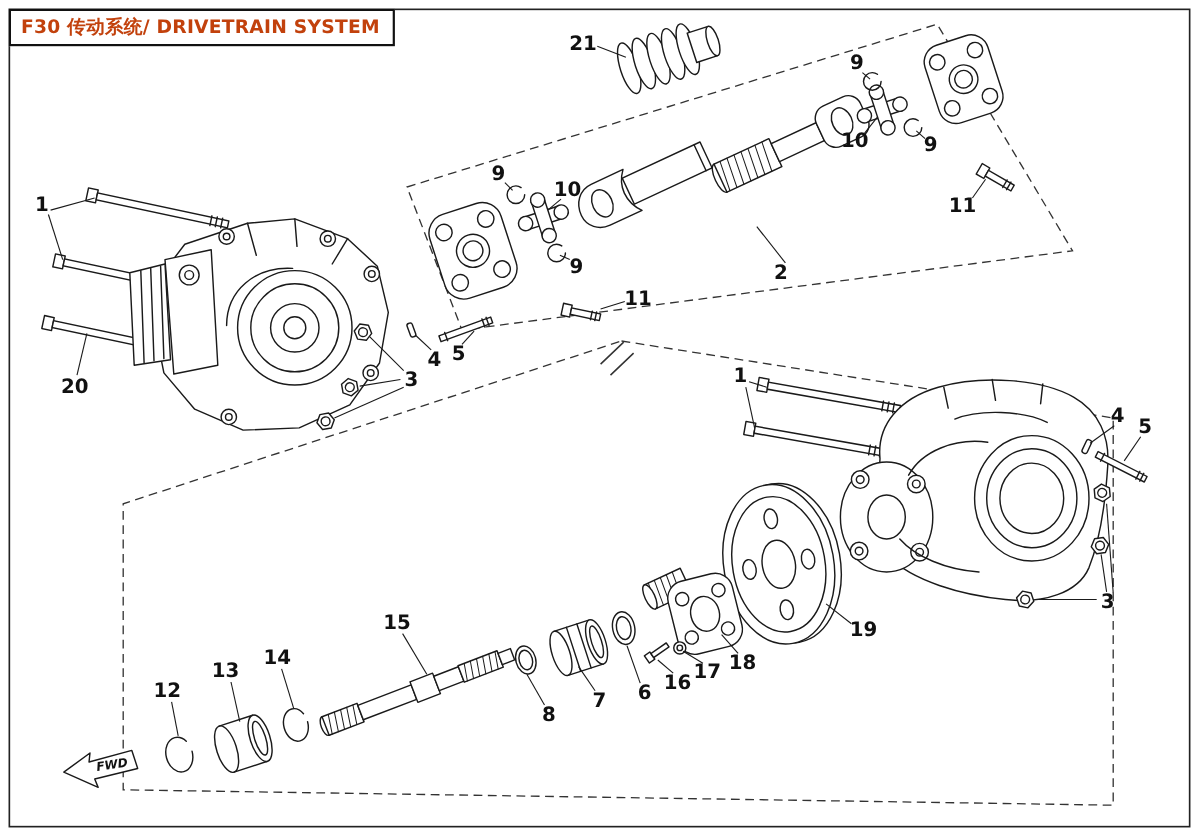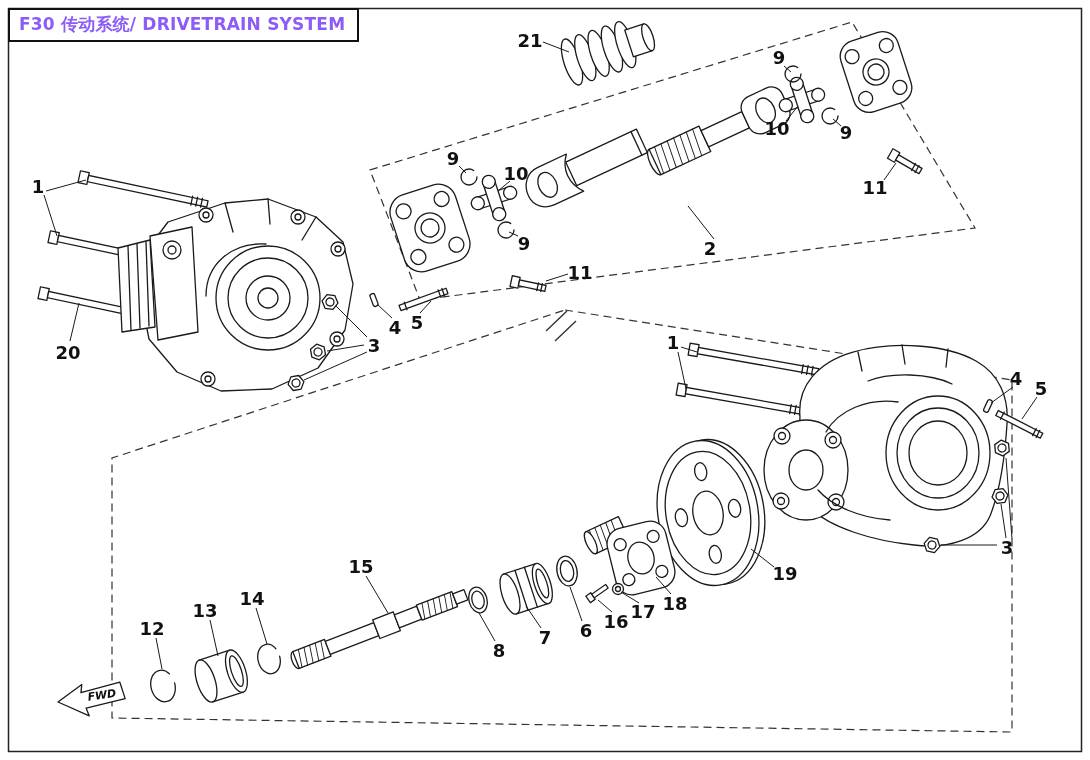--- a/index.html
+++ b/index.html
@@ -1,20 +1,20 @@
 <!DOCTYPE html>
 <html><head>
 <meta charset="utf-8">
 <style>
   html,body{margin:0;padding:0;background:#fff;}
   .page{position:relative;width:1090px;height:760px;background:#ffffff;
         font-family:"DejaVu Sans",sans-serif;overflow:hidden;}
   .page svg{position:absolute;left:0;top:0;}
   .title-box{position:absolute;left:8px;top:8px;border:2px solid #111;background:#fff;
-             padding:3px 12px 4px 9px;font-size:17px;font-weight:bold;color:#8b5cf6;
+             padding:3px 12px 4px 9px;font-size:17px;font-weight:bold;color:#c2410c;
              letter-spacing:.2px;white-space:nowrap;}
 </style>
 </head>
 <body>
 
 <div class="page">
 
 <svg id="diagram-svg" width="1090" height="760" viewBox="0 0 1090 760">
   <defs>
     <g id="nut6">

